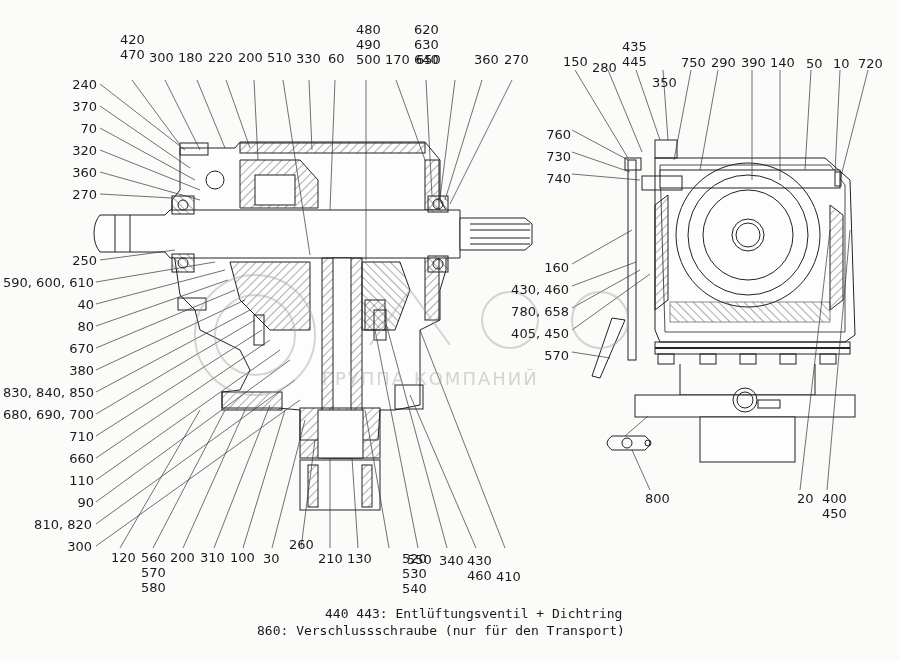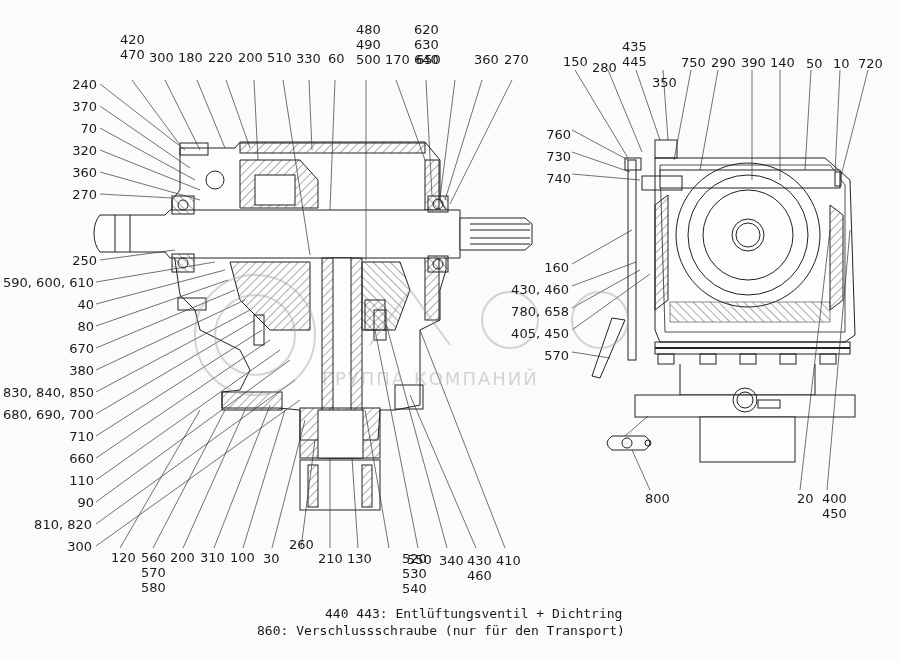--- a/index.html
+++ b/index.html
@@ -257,21 +257,21 @@
 <div class="lbl" style="left:289px;top:521px;margin-top:16px;">260</div>
 <div class="lbl" style="left:318px;top:551px;">210</div>
 <div class="lbl" style="left:347px;top:551px;">130</div>
 <div class="lbl" style="left:378px;top:551px;margin-left:24px;">520
 530
 540</div>
 <div class="lbl" style="left:407px;top:552px;">550</div>
 <div class="lbl" style="left:439px;top:553px;">340</div>
 <div class="lbl" style="left:467px;top:553px;">430
 460</div>
-<div class="lbl" style="left:496px;top:553px;">410</div>
+<div class="lbl" style="left:496px;top:569px;">410</div>
 
 <div class="lbl" style="left:563px;top:54px;">150</div>
 <div class="lbl" style="left:592px;top:60px;">280</div>
 <div class="lbl" style="left:622px;top:39px;">435
 445</div>
 <div class="lbl" style="left:652px;top:55px;margin-top:20px;">350</div>
 <div class="lbl" style="left:681px;top:55px;">750</div>
 <div class="lbl" style="left:711px;top:55px;">290</div>
 <div class="lbl" style="left:741px;top:55px;">390</div>
 <div class="lbl" style="left:770px;top:55px;">140</div>

